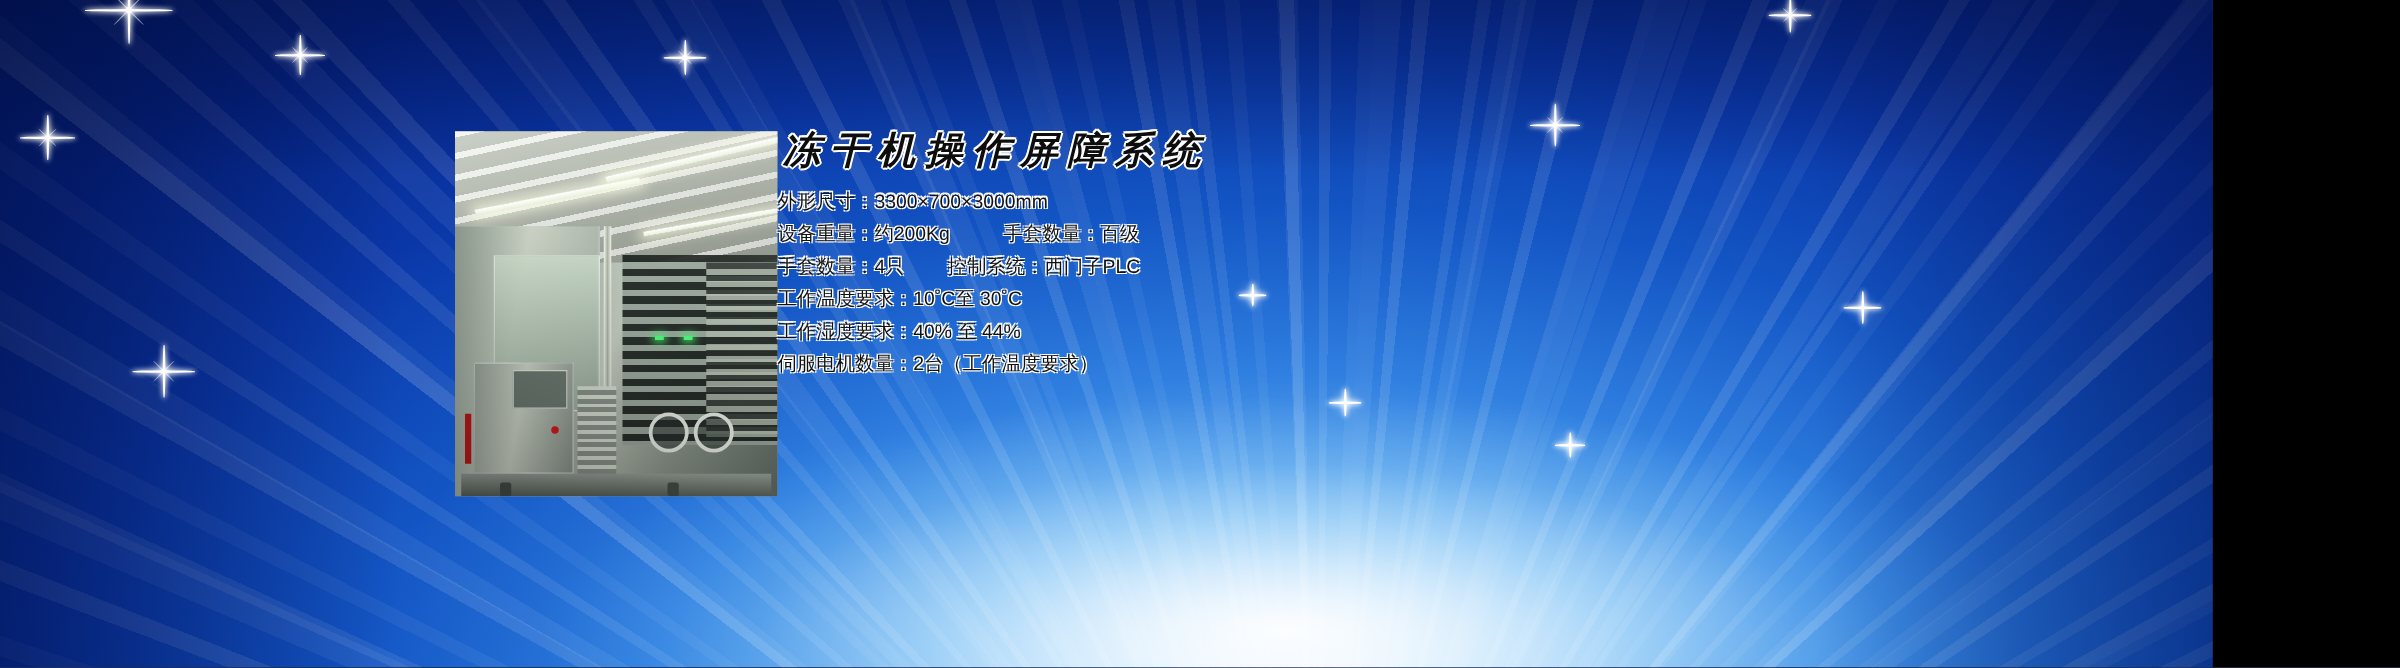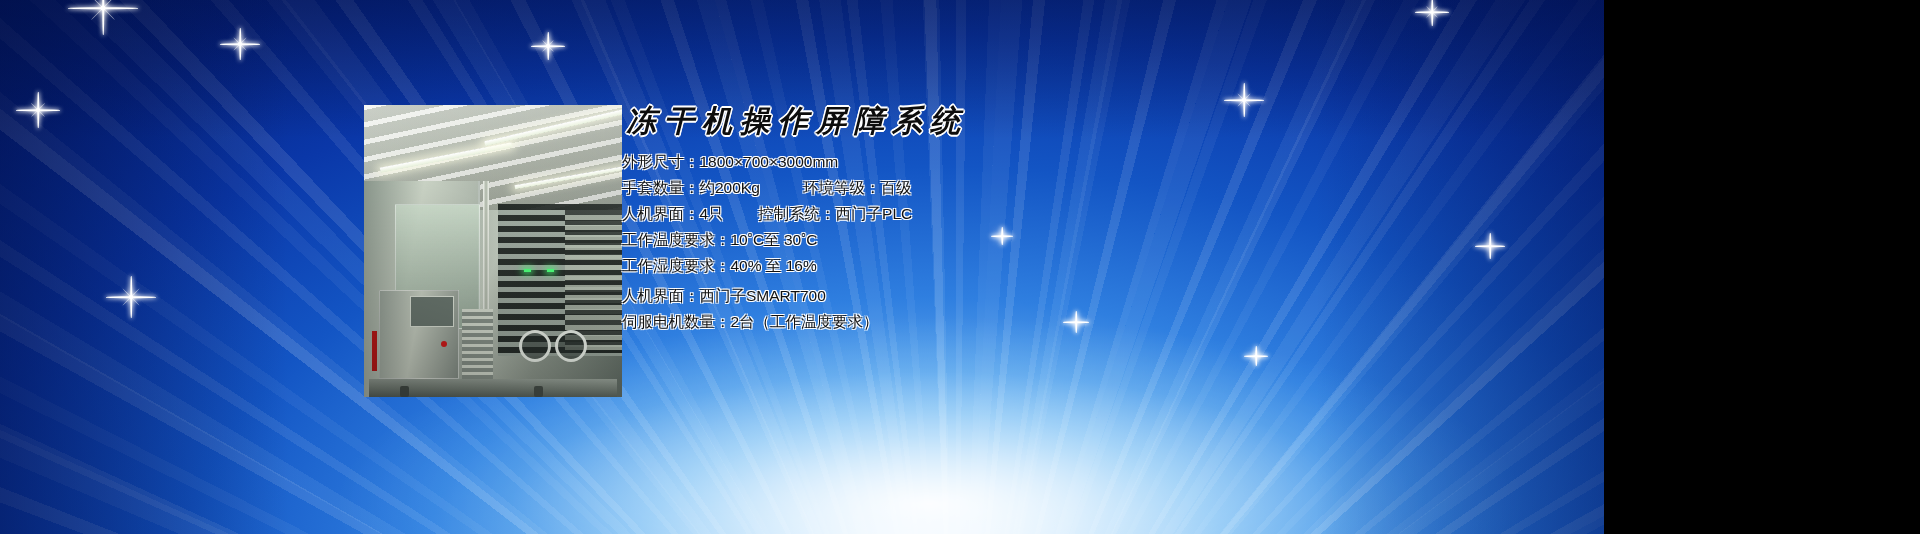--- a/index.html
+++ b/index.html
@@ -6,21 +6,21 @@
     margin: 0;
     padding: 0;
     background: #000;
   }
   body {
     font-family: "Liberation Sans", "DejaVu Sans", sans-serif;
   }
 
   #banner {
     position: relative;
-    width: 1604px;
+    width: 1770px;
     height: 534px;
     overflow: hidden;
     background: #0a3fb0;
   }
 
   
   .bg-base {
     position: absolute;
     inset: 0;
     background:
@@ -401,22 +401,21 @@
     <div class="ph-vents"></div>
     <div class="ph-base"></div>
     <div class="ph-wheel" style="left:14%;"></div>
     <div class="ph-wheel" style="left:66%;"></div>
     <div class="ph-shade"></div>
   </div>
 
   <div id="text-block">
     <h1 id="banner-title">冻干机操作屏障系统</h1>
 
-    <p class="spec-line">外形尺寸：1800×700×3000mm</p>
-    <p class="spec-line">手套数量：约200Kg          环境等级：百级</p>
-    <p class="spec-line">人机界面：4只        控制系统：西门子PLC</p>
+    <p class="spec-line">外形尺寸：3300×700×3000mm</p>
+    <p class="spec-line">设备重量：约200Kg          手套数量：百级</p>
+    <p class="spec-line">手套数量：4只        控制系统：西门子PLC</p>
     <p class="spec-line">工作温度要求：10˚C至 30˚C</p>
-    <p class="spec-line">工作湿度要求：40% 至 16%</p>
-    <p class="spec-line gap">人机界面：西门子SMART700</p>
+    <p class="spec-line">工作湿度要求：40% 至 44%</p>
     <p class="spec-line">伺服电机数量：2台（工作温度要求）</p>
   </div>
 
 </div>
 
 </body></html>

